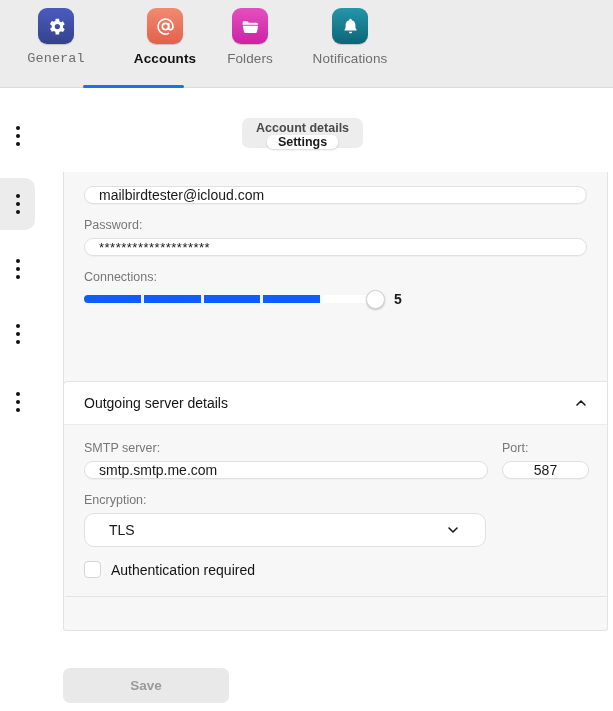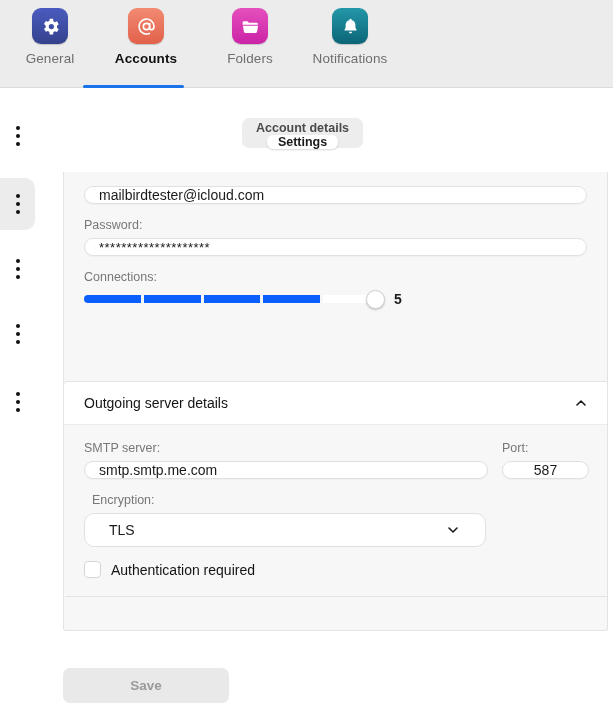--- a/index.html
+++ b/index.html
@@ -206,30 +206,30 @@
     font-size: 13.5px; font-weight: bold;
     color: #9a9a9a;
     cursor: default;
   }
 </style>
 </head>
 <body>
 
 <div class="toolbar">
 
-  <div class="tool-tab" style="left:0px;">
+  <div class="tool-tab" style="left:6px;font-family:Liberation Mono, monospace;">
     <div class="tool-icon" style="background:linear-gradient(180deg,#4a5bbf,#34428c);">
       <svg width="21" height="21" viewBox="0 0 24 24" fill="#fff" aria-hidden="true">
         <path d="M19.4 13a7.8 7.8 0 0 0 0-2l2-1.6-2-3.4-2.4 1a7.6 7.6 0 0 0-1.7-1L15 3H11l-.3 2.6c-.6.2-1.2.6-1.7 1l-2.4-1-2 3.4L6.6 11a7.8 7.8 0 0 0 0 2l-2 1.6 2 3.4 2.4-1c.5.4 1.1.8 1.7 1L11 21h4l.3-2.6c.6-.2 1.2-.6 1.7-1l2.4 1 2-3.4-2-1.6ZM13 15a3 3 0 1 1 0-6 3 3 0 0 1 0 6Z"></path>
       </svg>
     </div>
     <div class="tool-label">General</div>
   </div>
 
-  <div class="tool-tab active" style="left:96px;">
+  <div class="tool-tab active" style="left:115px;">
     <div class="tool-icon" style="background:linear-gradient(180deg,#f28a72,#e2614a);">
       <svg width="23" height="23" viewBox="0 0 24 24" fill="none" stroke="#fff" stroke-width="1.7" aria-hidden="true">
         <circle cx="12" cy="12" r="3.3"></circle>
         <path d="M15.3 9v4.2c0 1.3.8 2.1 2 2.1 1.6 0 2.5-1.4 2.5-3.4A7.8 7.8 0 1 0 15 19.2" stroke-linecap="round"></path>
       </svg>
     </div>
     <div class="tool-label">Accounts</div>
   </div>
 
   <div class="tool-tab" style="left:200px;">
@@ -341,21 +341,21 @@
 
         <div class="row2">
           <div class="col-grow">
             <div class="text-input">smtp.smtp.me.com</div>
           </div>
           <div class="col-port">
             <div class="text-input">587</div>
           </div>
         </div>
 
-        <div class="field-label" style="margin-top:14px;margin-left:8px;">Encryption:</div>
+        <div class="field-label" style="margin-top:14px;">Encryption:</div>
         <div class="select-input" style="width:402px;">
           <span>TLS</span>
           <svg class="chev" viewBox="0 0 24 24" fill="none" stroke="#1b1b1b" stroke-width="2.4" stroke-linecap="round" stroke-linejoin="round">
             <polyline points="6,9 12,15 18,9"></polyline>
           </svg>
         </div>
 
         <div class="check-row">
           <div class="checkbox"></div>
           <div class="check-label">Authentication required</div>

